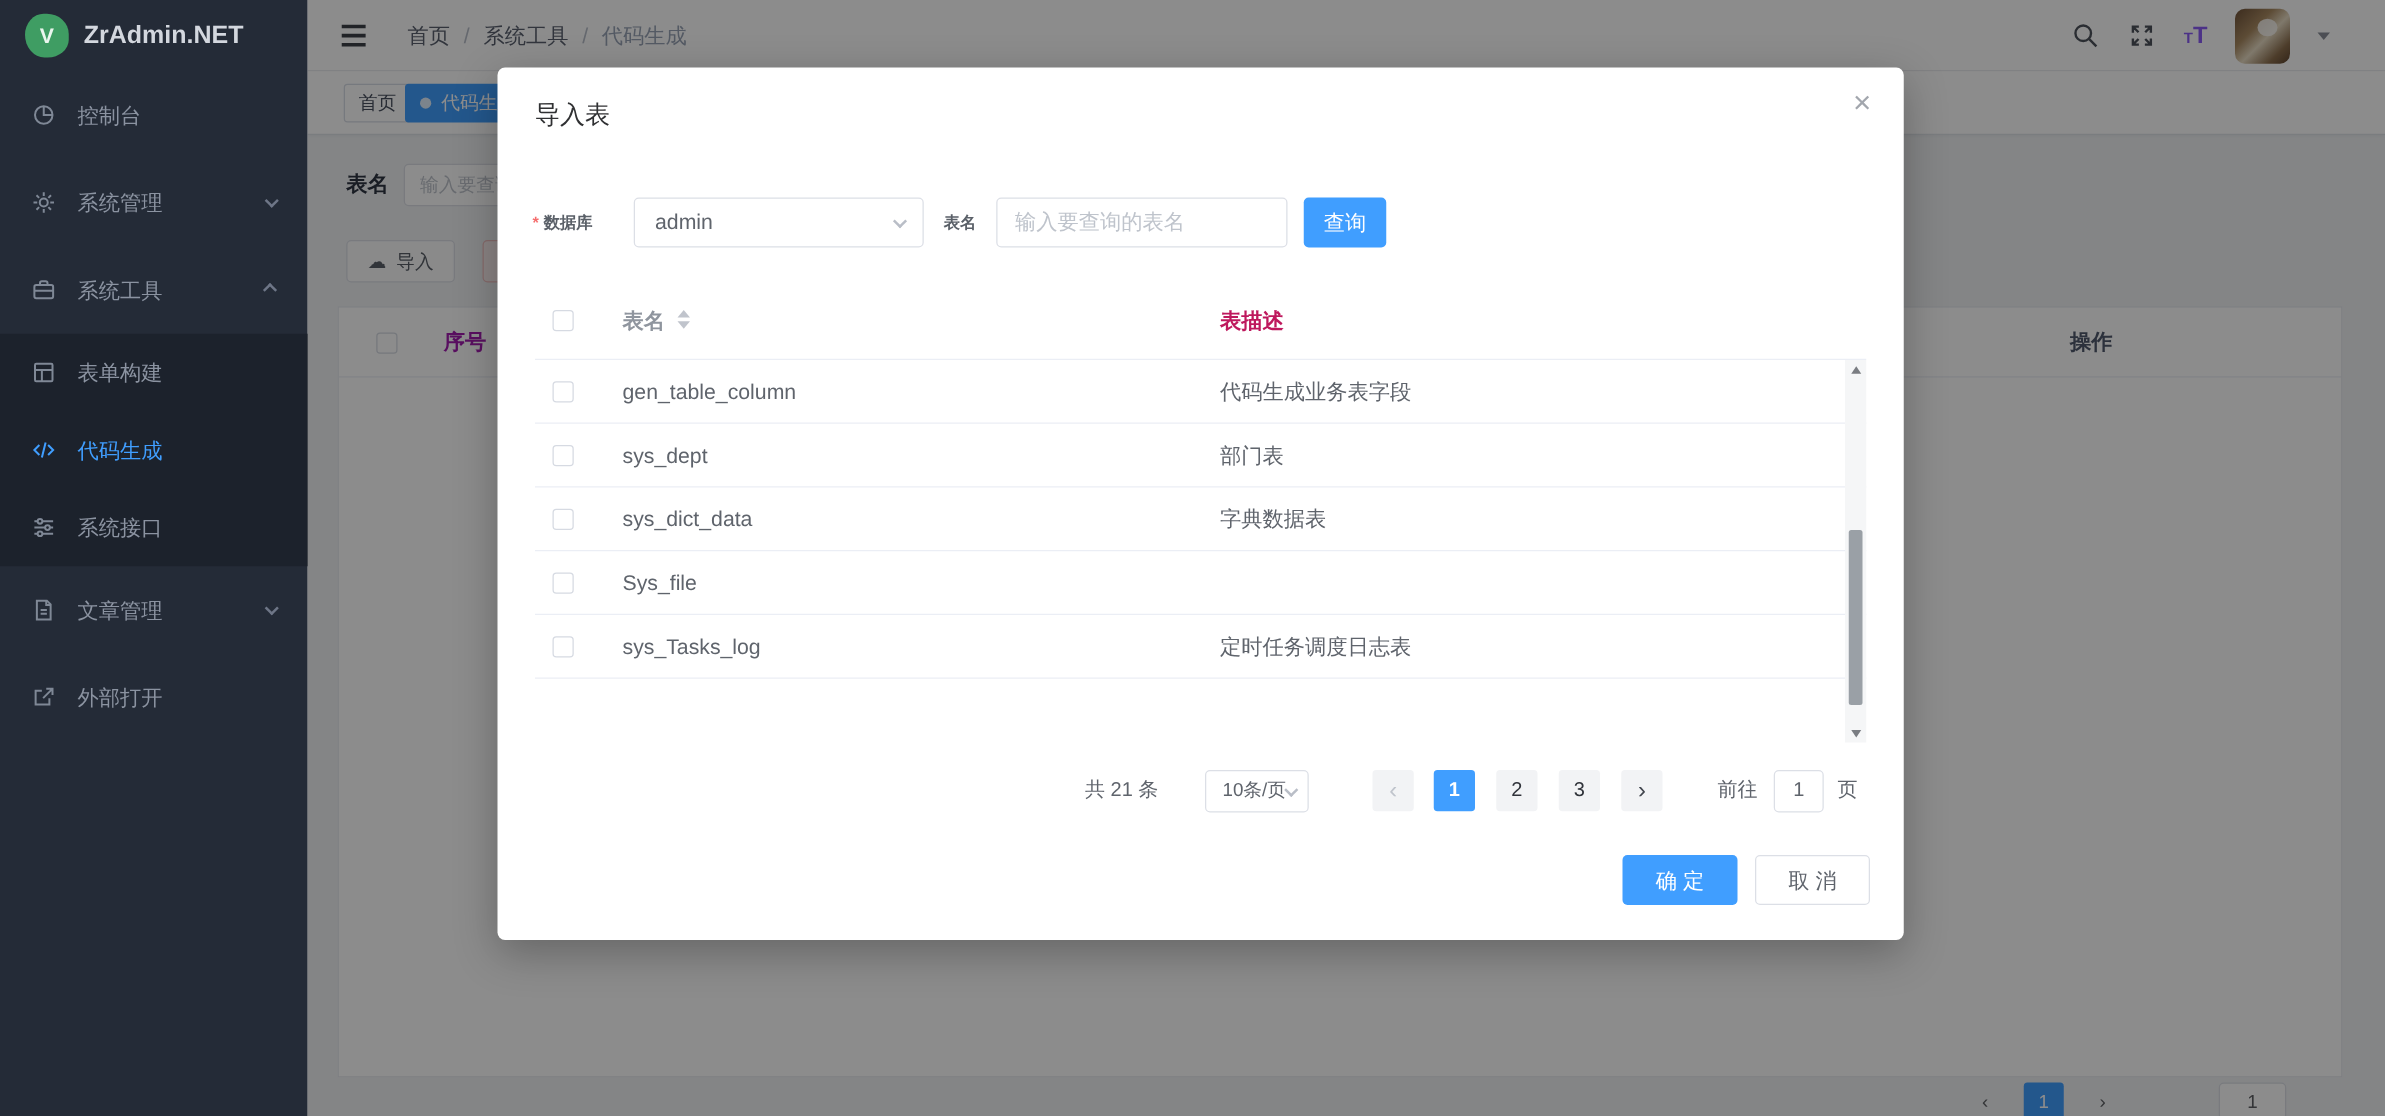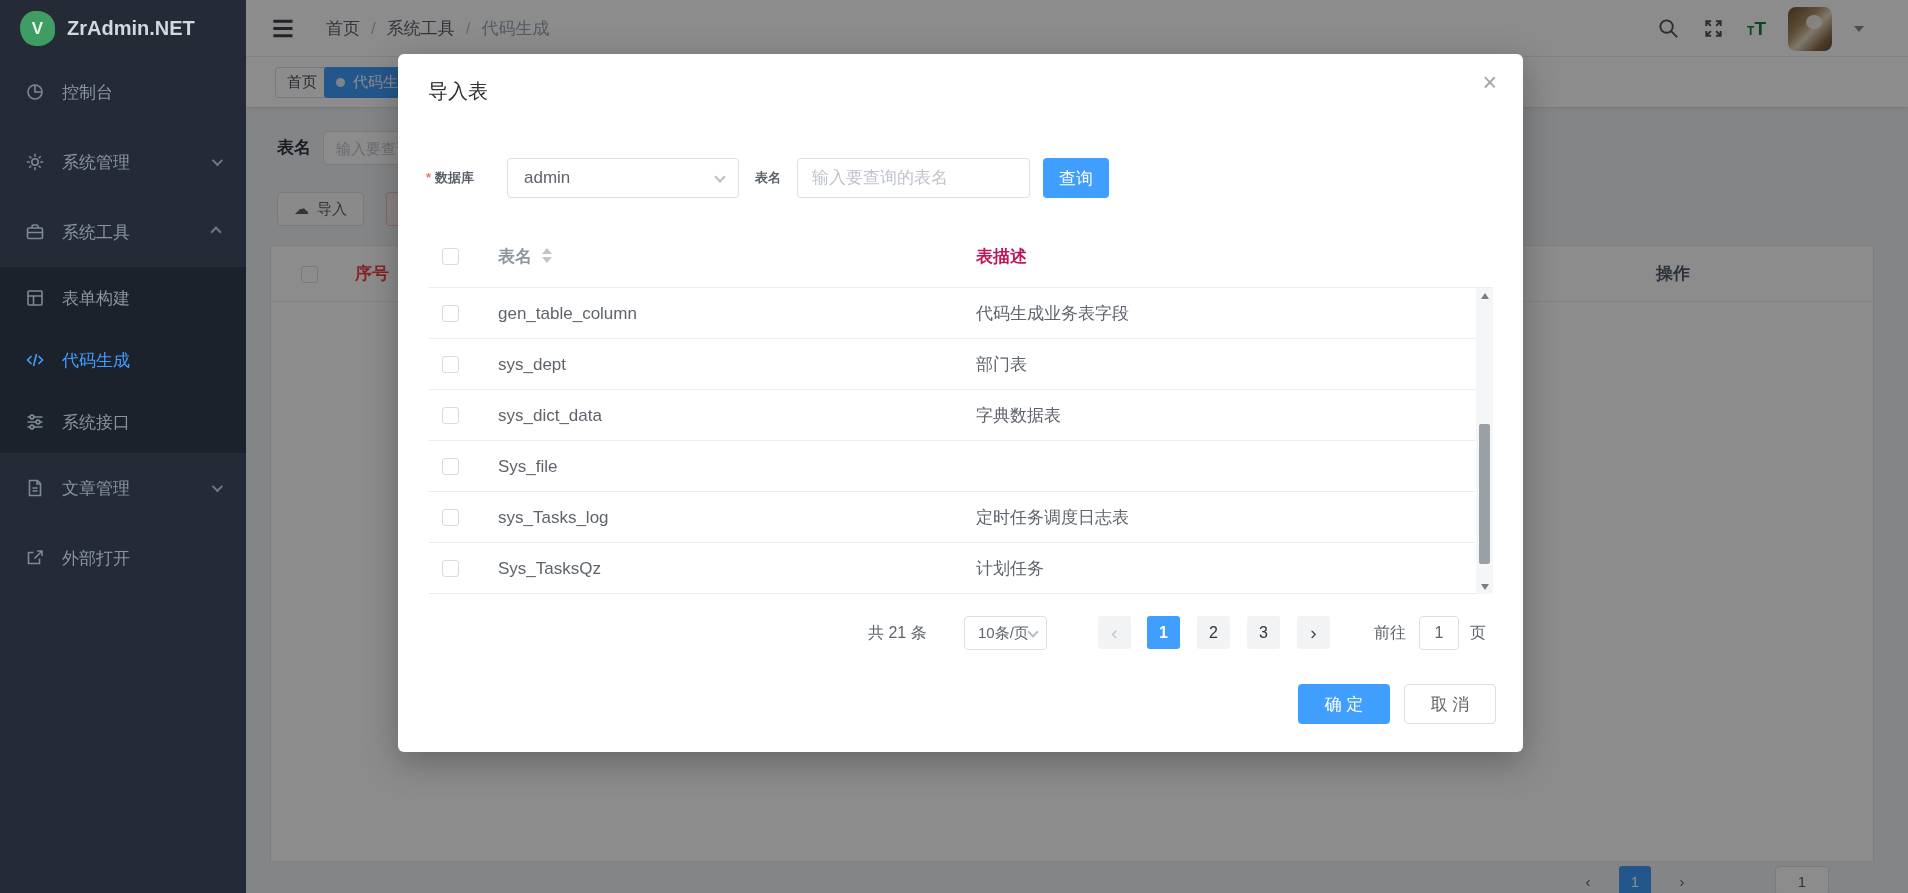--- a/index.html
+++ b/index.html
@@ -25,21 +25,21 @@
   .main{position:absolute;left:246px;top:0;width:1662px;height:893px}
   .topbar{position:relative;height:57px;background:#fff;border-bottom:1px solid #ebedf0}
   .hamburger{position:absolute;left:24px;top:15px;width:27px;height:27px;color:#3c4048;cursor:pointer}
   .crumbs{position:absolute;left:80px;top:0;height:57px;display:flex;align-items:center;gap:11px;font-size:17px}
   .crumb{color:#5b6270}
   .crumb-sep{color:#b8bec9}
   .crumb.last{color:#99a4b6}
   .tb-right{position:absolute;right:44px;top:0;height:57px;display:flex;align-items:center;gap:22px}
   .tb-ic{color:#4e535c;display:flex;align-items:center;cursor:pointer}
   .tb-ic svg{width:23px;height:23px}
-  .fontsize{font-weight:bold;color:#15803d;cursor:pointer}
+  .fontsize{font-weight:bold;color:#8b5cf6;cursor:pointer}
   .fontsize .small{font-size:12px}
   .fontsize .big{font-size:19px}
   .avatar{width:44px;height:44px;border-radius:8px;cursor:pointer;
     background:linear-gradient(135deg,#6e5138 0%,#a98a62 35%,#e8dcc4 55%,#8c6f4e 80%,#5c432e 100%)}
   .avatar .patch{position:relative;left:18px;top:8px;width:16px;height:14px;border-radius:50%;background:rgba(250,248,244,.85)}
   .caret-down{width:0;height:0;border-left:5px solid transparent;border-right:5px solid transparent;border-top:6px solid #8a8f99;cursor:pointer}
 
   .tagbar{position:relative;height:51px;background:#fff;border-bottom:1px solid #dfe3e8;box-shadow:0 1px 3px rgba(0,0,0,.05)}
   .tag{position:absolute;top:10px;height:31px;display:flex;align-items:center;padding:0 11px;border:1px solid #d8dce5;background:#fff;color:#4a5160;font-size:15px;border-radius:3px;cursor:pointer;white-space:nowrap}
   .tag.home{left:29px}
@@ -48,21 +48,21 @@
 
   .content{position:absolute;left:0;top:108px;width:1662px;height:785px}
   .q-label{position:absolute;left:31px;top:23px;line-height:34px;font-size:17px;font-weight:bold;color:#2f3542}
   .q-input{position:absolute;left:77px;top:23px;width:120px;height:34px;border:1px solid #dcdfe6;border-radius:4px;background:#fff;padding:0 12px;font-size:15px;color:#606266;font-family:inherit}
   .q-input::placeholder{color:#bfc4cc}
   .btn-import{position:absolute;left:31px;top:84px;height:34px;padding:0 16px;border:1px solid #dcdfe6;background:#fbfbfc;border-radius:4px;color:#5a6068;font-size:15px;display:flex;align-items:center;gap:8px;cursor:pointer;font-family:inherit}
   .btn-danger-sliver{position:absolute;left:140px;top:84px;width:80px;height:34px;background:#fef0f0;border:1px solid #f3c1c1;border-radius:4px;cursor:pointer}
   .panel{position:absolute;left:24px;top:137px;width:1604px;height:617px;background:#fff;border:1px solid #e4e7ed}
   .panel-header{position:relative;height:56px;border-bottom:1px solid #ebeef5}
   .ph-cb{position:absolute;left:30px;top:20px}
-  .ph-seq{position:absolute;left:84px;line-height:56px;font-size:17px;font-weight:bold;color:#ef4444}
+  .ph-seq{position:absolute;left:84px;line-height:56px;font-size:17px;font-weight:bold;color:#a21caf}
   .ph-op{position:absolute;left:1385px;line-height:56px;font-size:17px;font-weight:bold;color:#515a6e}
   .cb{display:inline-block;width:17px;height:17px;border:1px solid #d6dae2;border-radius:3px;background:#fff;cursor:pointer}
   .bg-pager{position:absolute;left:1320px;top:758px;display:flex;gap:9px;align-items:flex-start;font-size:15px}
   .bgp{height:30px;min-width:32px;display:flex;align-items:center;justify-content:center;border-radius:3px;background:#f0f2f5;color:#606266;cursor:pointer}
   .bgp.blue{background:#409eff;color:#fff}
   .bgp.wide{width:44px}
   .bg-goto{width:54px;height:30px;margin-left:62px;border:1px solid #dcdfe6;border-radius:4px;background:#fff;text-align:center;font-size:15px;color:#606266;font-family:inherit}
 
   
   .overlay{position:absolute;left:246px;top:0;width:1662px;height:893px;background:rgba(0,0,0,.45);z-index:40}
@@ -322,25 +322,20 @@
     <div class="mrow">
       <span class="cb"></span>
       <span class="nm">Sys_file</span>
       <span class="ds"></span>
     </div>
     <div class="mrow">
       <span class="cb"></span>
       <span class="nm">sys_Tasks_log</span>
       <span class="ds">定时任务调度日志表</span>
     </div>
-    <div class="mrow">
-      <span class="cb"></span>
-      <span class="nm">Sys_TasksQz</span>
-      <span class="ds">计划任务</span>
-    </div>
   </div>
 
   <div class="m-scroll">
     <span class="sb-btn" style="top:0">
         <span class="t-up"></span>
       </span>
     <span class="sb-thumb"></span>
     <span class="sb-btn" style="bottom:0">
         <span class="t-dn"></span>
       </span>

